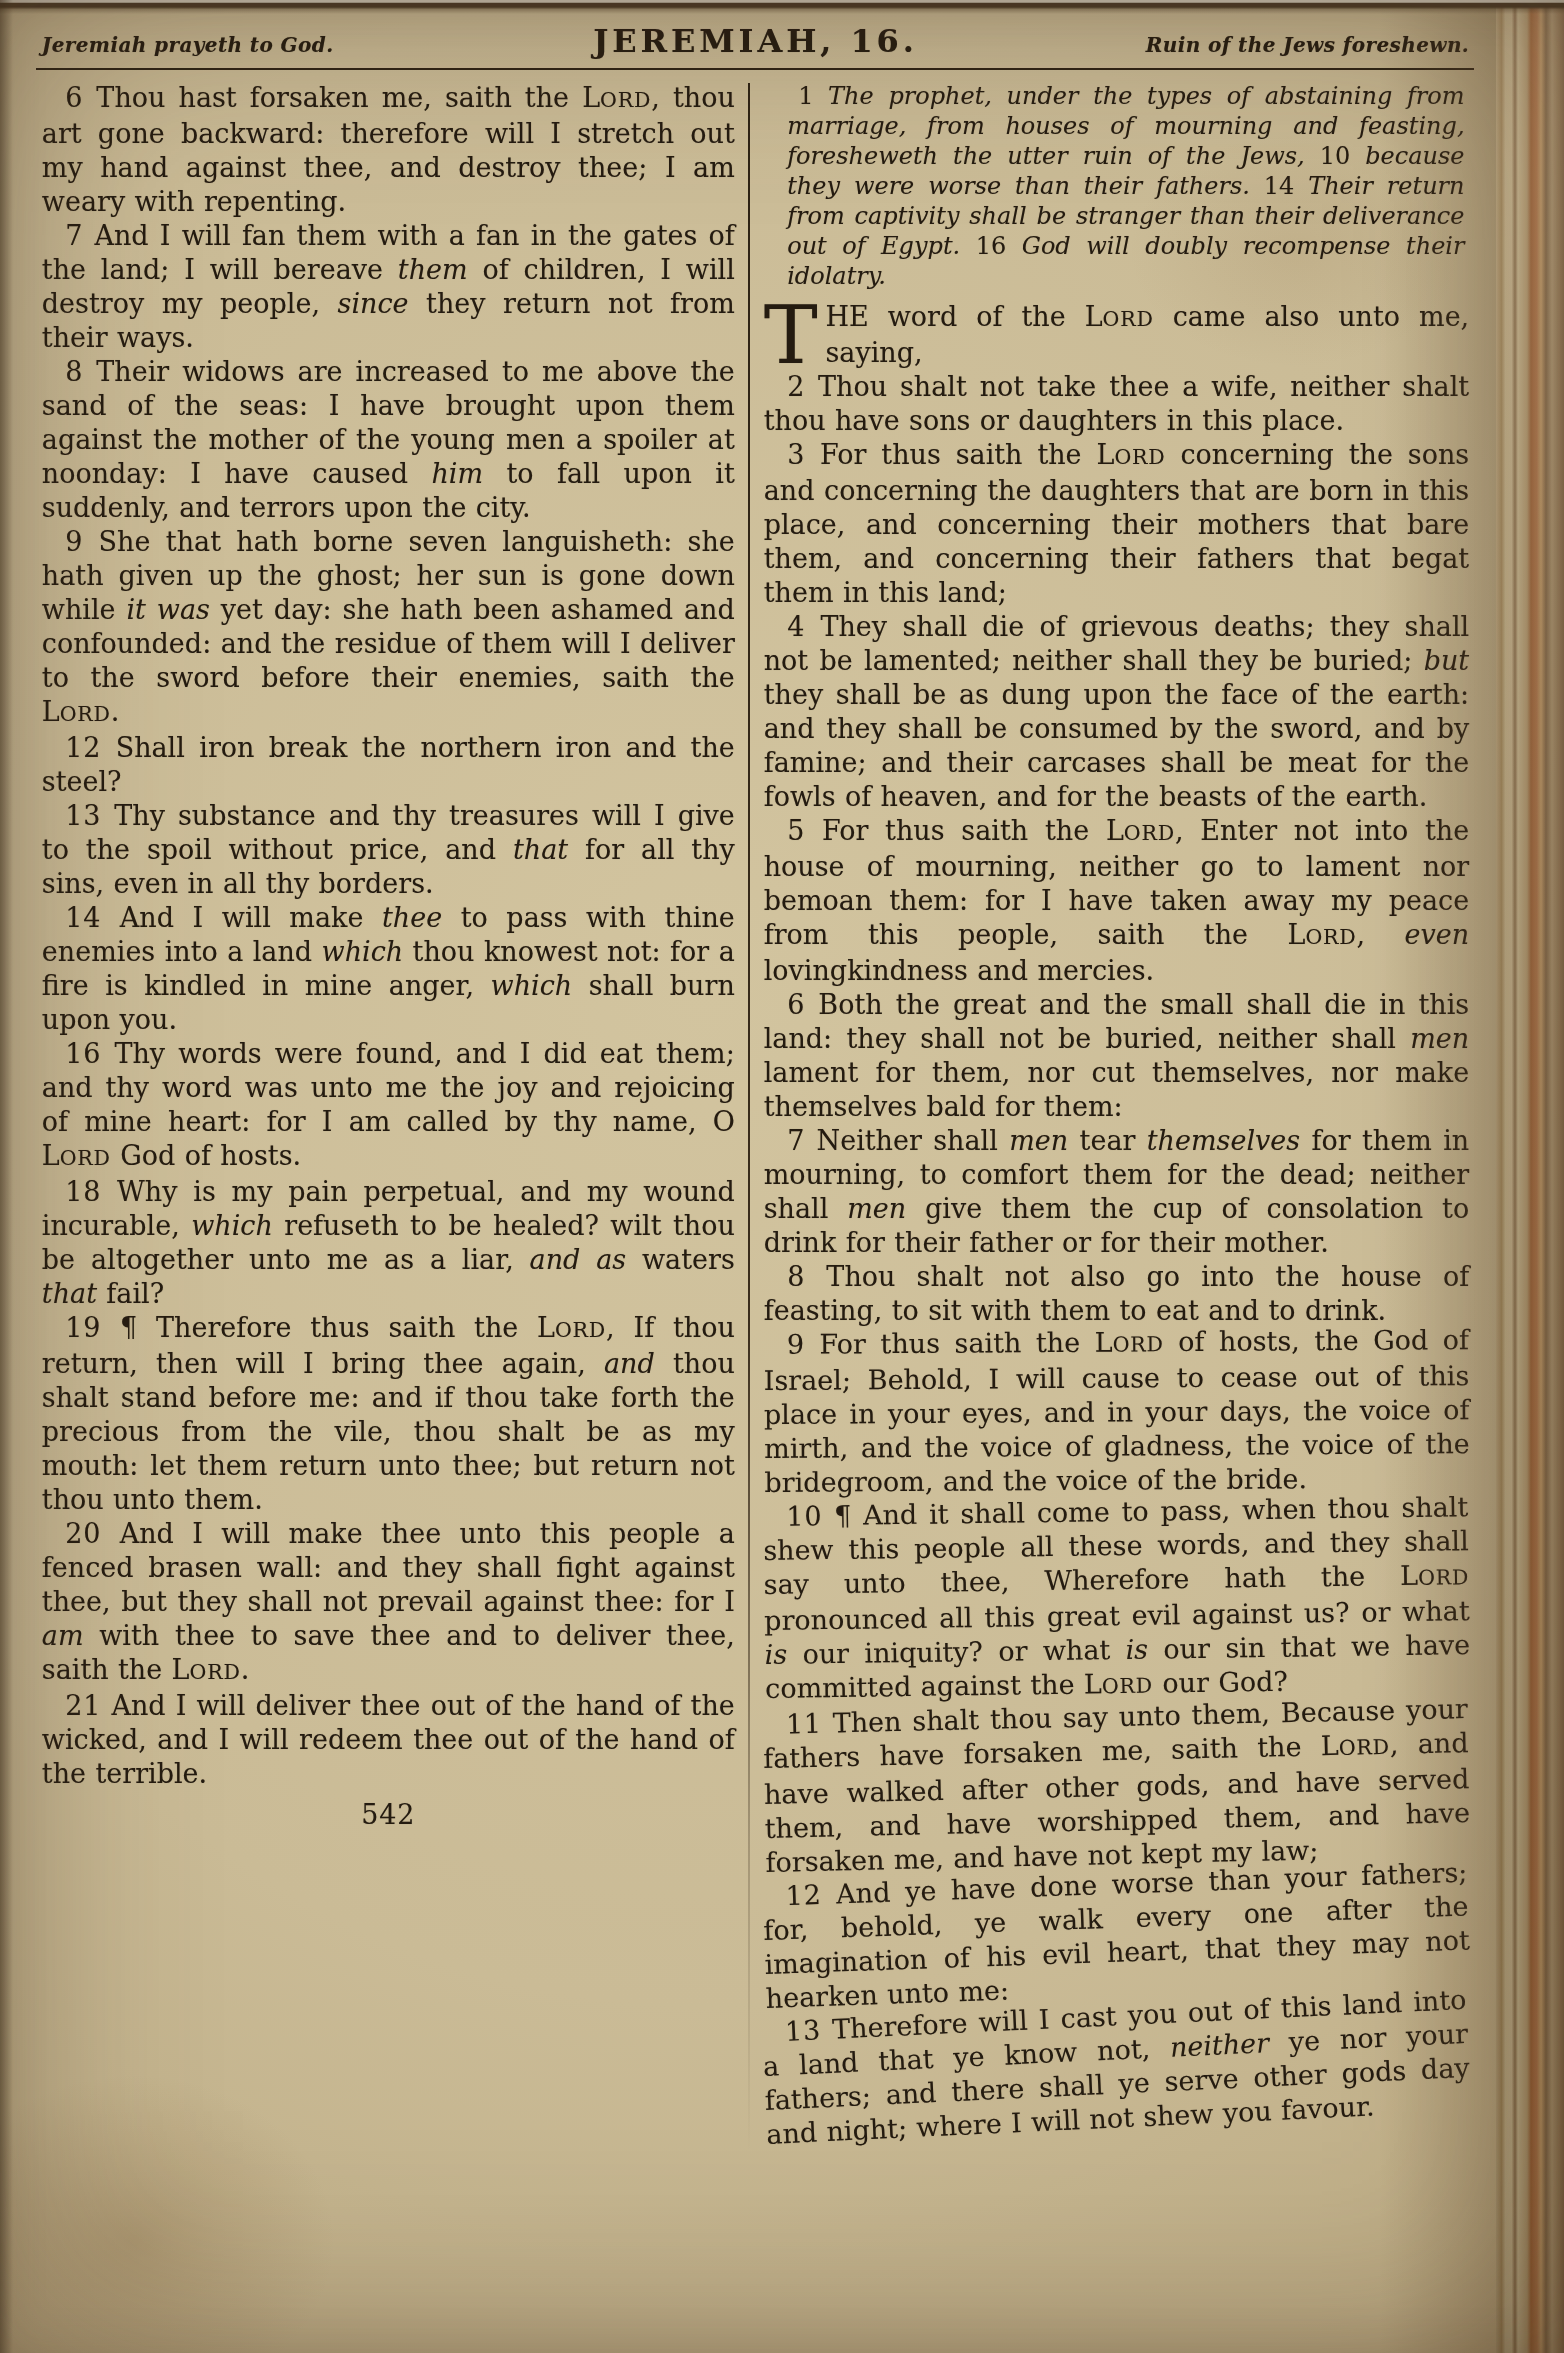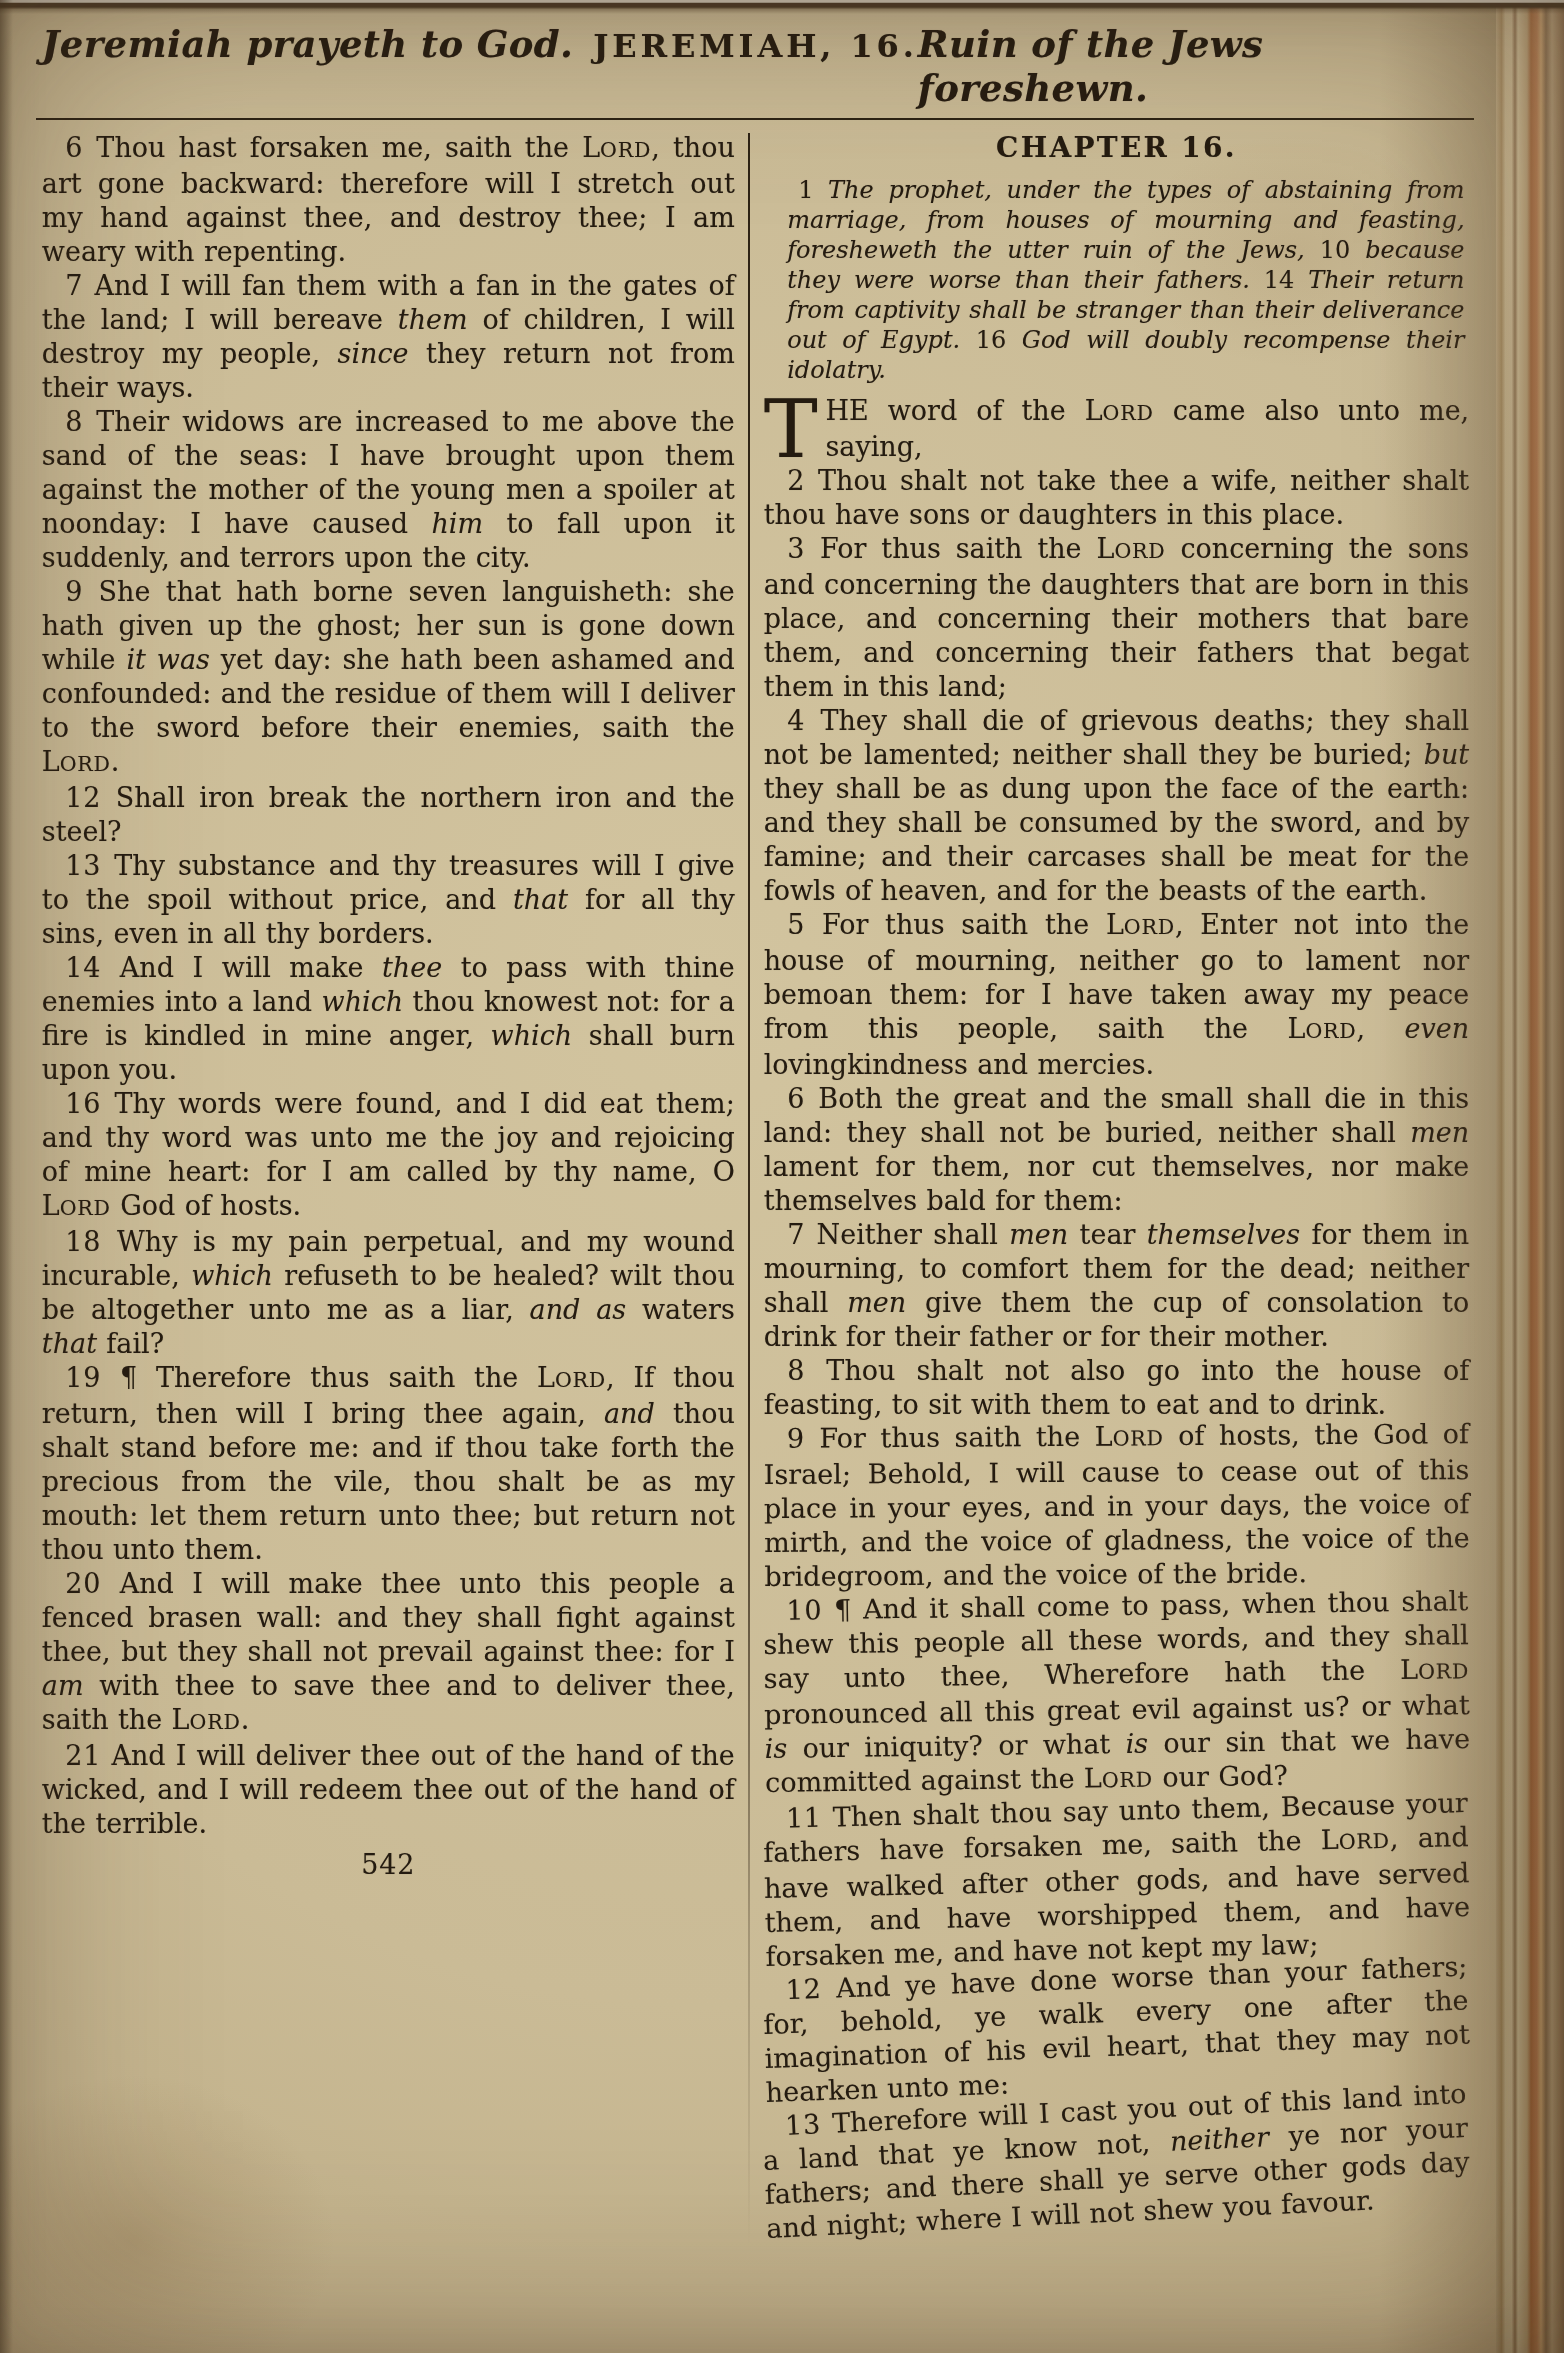--- a/index.html
+++ b/index.html
@@ -16,21 +16,21 @@
   }
   .stain { position:absolute; border-radius:50%; pointer-events:none; }
   .stain-a { left:-70px; bottom:-55px; width:407px; height:336px;
     background:radial-gradient(ellipse, rgba(124,95,58,.28), rgba(124,95,58,0) 70%); }
   .stain-b { right:102px; top:133px; width:336px; height:235px;
     background:radial-gradient(ellipse, rgba(140,110,70,.15), rgba(140,110,70,0) 70%); }
 
   .page-content { position:absolute; top:14px; left:34px; right:88px; color:var(--ink,#241b10); }
 
   .running-head { display:grid; grid-template-columns:1fr auto 1fr; align-items:baseline; padding:7.8px 7.8px 6.3px; }
-  .head-side { font-style:italic; font-weight:bold; font-size:37px; letter-spacing:0.4px;
+  .head-side { font-style:italic; font-weight:bold; font-size:20px; letter-spacing:0.4px;
     text-shadow:0 0 0.8px rgba(36,27,16,.35); }
   .head-left { justify-self:start; }
   .head-right { justify-self:end; }
   .head-center { justify-self:center; font-weight:bold; font-size:32px; letter-spacing:3.9px;
     text-shadow:0 0 0.8px rgba(36,27,16,.35); }
   .head-rule { height:2.3px; background:#2c2214; margin:1.6px 3.1px 11px 1.6px; }
 
   .columns { display:flex; padding:0 7.8px; }
   .col-left { width:693px; flex:none; }
   .divider { width:2.3px; flex:none; margin:1.6px 13.3px 0 13.3px;
@@ -115,21 +115,20 @@
             <p class="verse"><span class="vnum">19</span> ¶ Therefore thus saith the <span class="lord">L<span class="sc">ORD</span></span>, If thou return, then will I bring thee again, <em>and</em> thou shalt stand before me: and if thou take forth the precious from the vile, thou shalt be as my mouth: let them return unto thee; but return not thou unto them.</p>
             <p class="verse"><span class="vnum">20</span> And I will make thee unto this people a fenced brasen wall: and they shall fight against thee, but they shall not prevail against thee: for I <em>am</em> with thee to save thee and to deliver thee, saith the <span class="lord">L<span class="sc">ORD</span></span>.</p>
             <p class="verse"><span class="vnum">21</span> And I will deliver thee out of the hand of the wicked, and I will redeem thee out of the hand of the terrible.</p>
           </div>
         <div class="pagenum">542</div>
       </div>
 
       <div class="divider"></div>
 
       <div class="col-right">
-        <h2 class="chapter-heading">CHAPTER 16.</h2>
         <p class="summary" id="chapter-summary"><span class="upright">1</span> The prophet, under the types of abstaining from marriage, from houses of mourning and feasting, foresheweth the utter ruin of the Jews, <span class="upright">10</span> because they were worse than their fathers. <span class="upright">14</span> Their return from captivity shall be stranger than their deliverance out of Egypt. <span class="upright">16</span> God will doubly recompense their idolatry.</p>
         <div id="right-verses">
             <p class="verse dropcap-verse"><span class="dropcap">T</span>HE word of the <span class="lord">L<span class="sc">ORD</span></span> came also unto me, saying,</p>
             <p class="verse"><span class="vnum">2</span> Thou shalt not take thee a wife, neither shalt thou have sons or daughters in this place.</p>
             <p class="verse"><span class="vnum">3</span> For thus saith the <span class="lord">L<span class="sc">ORD</span></span> concerning the sons and concerning the daughters that are born in this place, and concerning their mothers that bare them, and concerning their fathers that begat them in this land;</p>
             <p class="verse"><span class="vnum">4</span> They shall die of grievous deaths; they shall not be lamented; neither shall they be buried; <em>but</em> they shall be as dung upon the face of the earth: and they shall be consumed by the sword, and by famine; and their carcases shall be meat for the fowls of heaven, and for the beasts of the earth.</p>
             <p class="verse"><span class="vnum">5</span> For thus saith the <span class="lord">L<span class="sc">ORD</span></span>, Enter not into the house of mourning, neither go to lament nor bemoan them: for I have taken away my peace from this people, saith the <span class="lord">L<span class="sc">ORD</span></span>, <em>even</em> lovingkindness and mercies.</p>
             <p class="verse"><span class="vnum">6</span> Both the great and the small shall die in this land: they shall not be buried, neither shall <em>men</em> lament for them, nor cut themselves, nor make themselves bald for them:</p>
             <p class="verse"><span class="vnum">7</span> Neither shall <em>men</em> tear <em>themselves</em> for them in mourning, to comfort them for the dead; neither shall <em>men</em> give them the cup of consolation to drink for their father or for their mother.</p>
             <p class="verse"><span class="vnum">8</span> Thou shalt not also go into the house of feasting, to sit with them to eat and to drink.</p>

